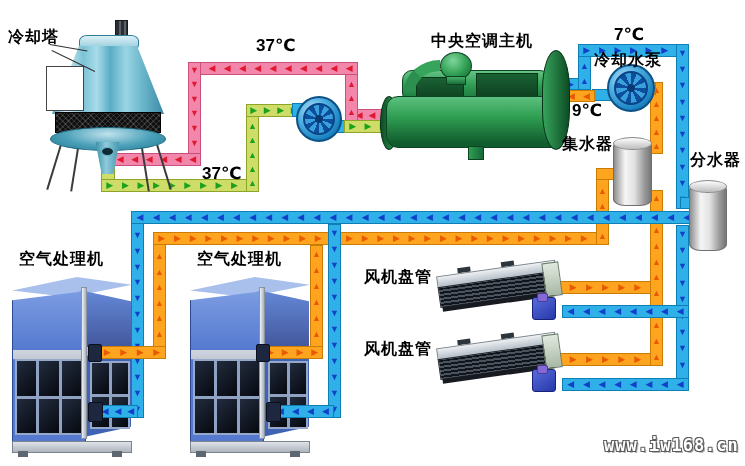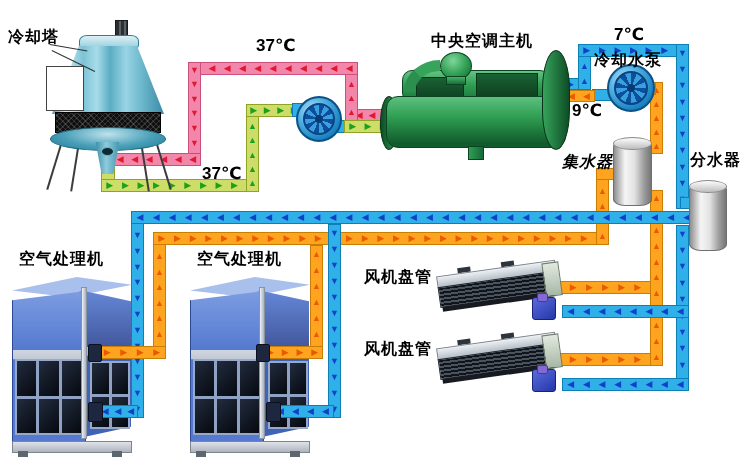--- a/index.html
+++ b/index.html
@@ -187,20 +187,21 @@
       <div class="tab" style="left:22px;"></div>
       <div class="tab" style="left:66px;"></div>
       <div class="t"></div>
       <div class="g"></div>
       <div class="b"></div>
       <div class="end"></div>
     </div>
   </div>
   <div class="valve" style="left:532px;top:369px;"></div>
 
+  <div class="watermark">www.iw168.cn</div>
 <div class="pipe pink" style="left: 352px; top: 109px; width: 40px; height: 12px; z-index: 2;">
       <div class="fl">
         <span class="ar pink">◀</span>
         <span class="ar pink">◀</span>
         <span class="ar pink">◀</span>
       </div>
     </div>
     <div class="pipe pink" style="left: 345px; top: 62px; width: 13px; height: 59px; z-index: 2;">
       <div class="fl v">
         <span class="ar pink">▲</span>
@@ -594,19 +595,19 @@
         <span class="ar orange">◀</span>
       </div>
     </div>
     <div class="lbl name" style="left: 8px; top: 27px;">冷却塔</div>
     <div class="lbl temp" style="left: 256px; top: 35px;">37℃</div>
     <div class="lbl name" style="left: 431px; top: 31px;">中央空调主机</div>
     <div class="lbl temp" style="left: 614px; top: 24px;">7℃</div>
     <div class="lbl name" style="left: 594px; top: 50px;">冷却水泵</div>
     <div class="lbl temp" style="left: 572px; top: 100px;">9℃</div>
     <div class="lbl temp" style="left: 202px; top: 163px;">37℃</div>
-    <div class="lbl name" style="left: 562px; top: 152px; font-style: italic;">集水器</div>
+    <div class="lbl name" style="left: 562px; top: 134px;">集水器</div>
     <div class="lbl name" style="left: 690px; top: 150px;">分水器</div>
     <div class="lbl name" style="left: 19px; top: 249px;">空气处理机</div>
     <div class="lbl name" style="left: 197px; top: 249px;">空气处理机</div>
     <div class="lbl name" style="left: 364px; top: 267px;">风机盘管</div>
     <div class="lbl name" style="left: 364px; top: 339px;">风机盘管</div>
   </div>
 
 </body></html>

